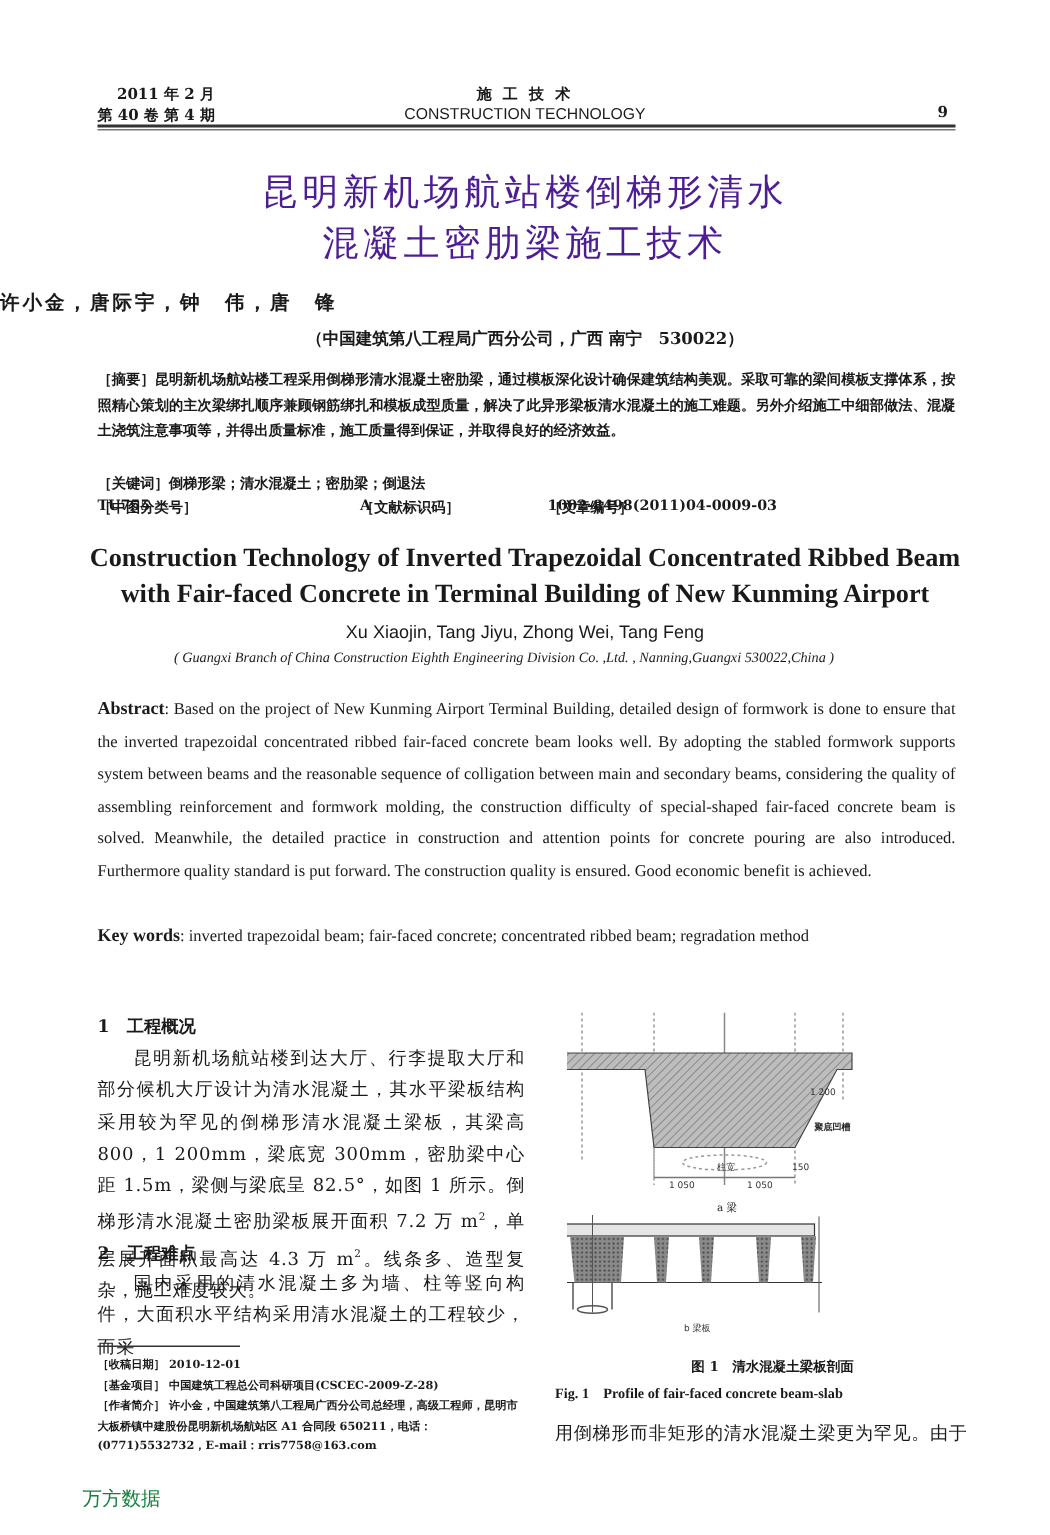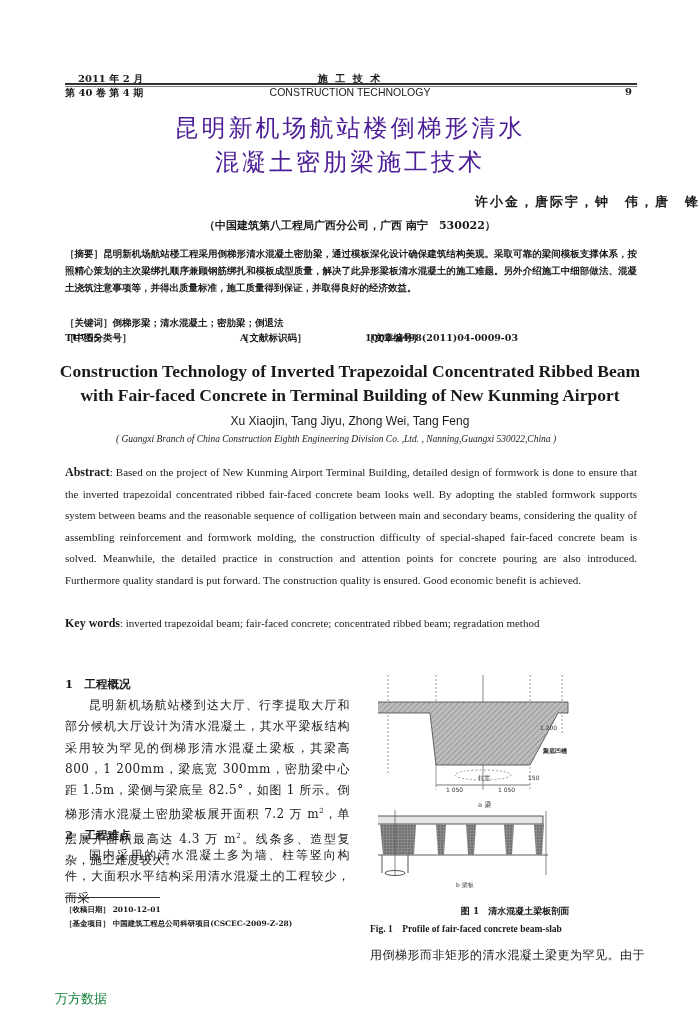--- a/index.html
+++ b/index.html
@@ -1,22 +1,22 @@
 <!DOCTYPE html>
 <html><head>
   <meta charset="utf-8">
   <style>
     html, body { margin: 0; padding: 0; background: #ffffff; }
     body { width: 700px; height: 1023px; position: relative; overflow: hidden; color: #1a1a1a; font-family: "DejaVu Serif", serif; }
     .abs { position: absolute; }
-    .hdr { font-size: 10px; font-weight: bold; white-space: nowrap; margin-top: 16px; }
+    .hdr { font-size: 10px; font-weight: bold; white-space: nowrap; }
     .rule1 { left: 65px; width: 572px; top: 83px; height: 2px; background: #333; }
     .rule2 { left: 65px; width: 572px; top: 86px; height: 1px; background: #777; }
     .cn-title { left: 0; width: 700px; text-align: center; font-family: "DejaVu Serif", serif; font-size: 24px; letter-spacing: 3px; color: #4c1d95; }
-    .cn-authors { left: 0; width: 700px; text-align: right; font-size: 13px; letter-spacing: 2px; font-weight: bold; }
+    .cn-authors { left: 0; width: 700px; text-align: left; font-size: 13px; letter-spacing: 2px; font-weight: bold; }
     .cn-affil { left: 0; width: 700px; text-align: center; font-size: 11px; font-weight: bold; }
     .cn-para { left: 65px; width: 572px; font-size: 9.5px; line-height: 17px; text-align: justify; font-weight: bold; }
     .cn-para .lab { font-weight: bold; }
     .meta-row { left: 65px; width: 572px; font-size: 9.5px; font-weight: bold; height: 16px; }
     .meta-row span { position: absolute; white-space: nowrap; }
     .en-title { left: 0; width: 700px; text-align: center; font-family: "Liberation Serif", serif; font-weight: bold; font-size: 17.5px; line-height: 23px; }
     .en-authors { left: 0; width: 700px; text-align: center; font-family: "Liberation Sans", sans-serif; font-size: 12px; }
     .en-affil { left: 0; width: 672px; text-align: center; font-family: "Liberation Serif", serif; font-style: italic; font-size: 9.5px; }
     .en-abs { left: 65px; width: 572px; font-family: "Liberation Serif", serif; font-size: 11px; line-height: 21.5px; text-align: justify; }
     .en-abs b { font-size: 12px; }
@@ -88,20 +88,21 @@
 </div>
 <div class="abs col-left" style="top:828px;">
   <div class="sec-h">2　工程难点</div>
   <div class="body-cn" style="margin-top:2px;">国内采用的清水混凝土多为墙、柱等竖向构件，大面积水平结构采用清水混凝土的工程较少，而采</div>
 </div>
 
 <div class="abs fn-rule"></div>
 <div class="abs fn" style="top:903px;">
   <div><span>［收稿日期］</span> <span>2010-12-01</span></div>
   <div><span>［基金项目］</span> <span>中国建筑工程总公司科研项目(CSCEC-2009-Z-28)</span></div>
+  <div><span>［作者简介］</span> <span>许小金，中国建筑第八工程局广西分公司总经理，高级工程师，昆明市大板桥镇中建股份昆明新机场航站区 A1 合同段 650211，电话：(0771)5532732，E-mail：rris7758@163.com</span></div>
 </div>
 
 <div class="abs fig-area">
   <svg width="270" height="215" viewBox="0 0 270 215">
     <defs>
       <pattern id="hatch" width="4" height="4" patternUnits="userSpaceOnUse" patternTransform="rotate(45)">
         <rect width="4" height="4" fill="#bdbdbd"></rect>
         <line x1="0" y1="0" x2="0" y2="4" stroke="#777" stroke-width="1"></line>
       </pattern>
       <pattern id="speckle" width="3" height="3" patternUnits="userSpaceOnUse">

